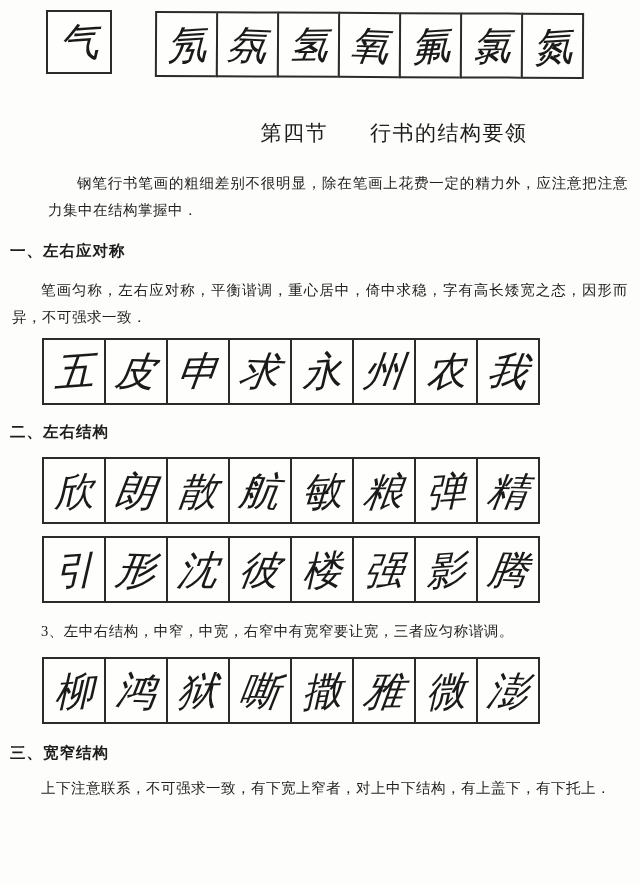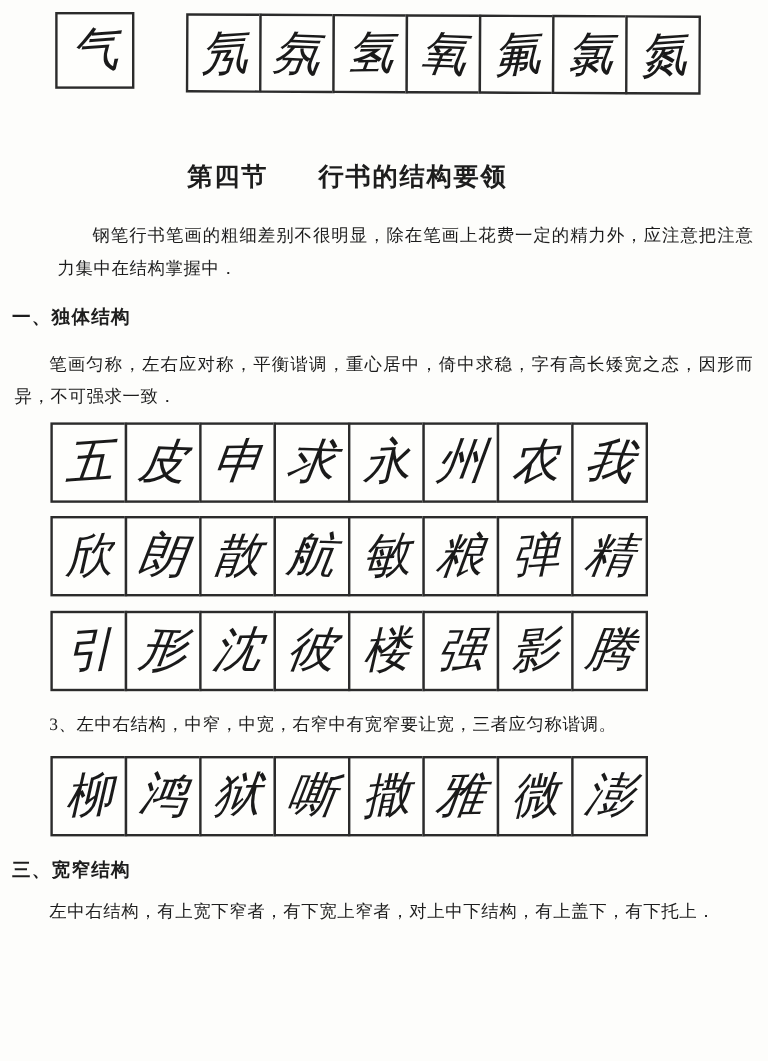--- a/index.html
+++ b/index.html
@@ -39,27 +39,28 @@
   .top-strip .single{width:66px;height:64px;}
   .top-strip .gap{width:43px;}
   .top-strip .gcell{width:63px;height:66px;margin-top:2px;}
   .top-strip .group{display:flex;transform:rotate(0.25deg);}
 
   .char-row{margin-left:34px;}
   .char-row .cell{width:64px;height:67px;}
 
   
   .title{
-    margin-top:56px;
+    margin-top:42px;
     margin-left:148px;
     font-size:21px;
-    font-weight:700;
+    font-weight:400;
     letter-spacing:1.5px;
     line-height:26px;
     white-space:nowrap;
+    text-align:center;
   }
   .title .t-gap{display:inline-block;width:42px;}
   .para{
     margin:0 4px;
     font-size:14.5px;
     line-height:27px;
     text-align:justify;
     text-indent:2em;
     letter-spacing:0.5px;
   }
@@ -129,21 +130,21 @@
         </div>
     </div>
   </div>
 
   <div class="title">
     <span>第四节</span><span class="t-gap"></span><span>行书的结构要领</span>
   </div>
 
   <p class="para intro">钢笔行书笔画的粗细差别不很明显，除在笔画上花费一定的精力外，应注意把注意力集中在结构掌握中．</p>
 
-  <h3 class="sec-heading mt-h1">一、独体结构</h3>
+  <h3 class="sec-heading mt-h1">一、左右应对称</h3>
   <p class="para mt-p1">笔画匀称，左右应对称，平衡谐调，重心居中，倚中求稳，字有高长矮宽之态，因形而异，不可强求一致．</p>
   <div class="specimen-strip char-row mt-rowA">
     <div class="cell">
         <span class="hw">五</span>
       </div>
     <div class="cell">
         <span class="hw">皮</span>
       </div>
     <div class="cell">
         <span class="hw">申</span>
@@ -158,20 +159,21 @@
         <span class="hw">州</span>
       </div>
     <div class="cell">
         <span class="hw">农</span>
       </div>
     <div class="cell">
         <span class="hw">我</span>
       </div>
   </div>
 
+  <h3 class="sec-heading mt-h2">二、左右结构</h3>
 
   <div class="specimen-strip char-row mt-rowB">
     <div class="cell">
         <span class="hw">欣</span>
       </div>
     <div class="cell">
         <span class="hw">朗</span>
       </div>
     <div class="cell">
         <span class="hw">散</span>
@@ -242,15 +244,15 @@
       </div>
     <div class="cell">
         <span class="hw">微</span>
       </div>
     <div class="cell">
         <span class="hw">澎</span>
       </div>
   </div>
 
   <h3 class="sec-heading mt-h3">三、宽窄结构</h3>
-  <p class="item mt-last">左中右结构，有上宽下窄者，有下宽上窄者，对上中下结构，有上盖下，有下托上．</p>
+  <p class="item mt-last">上下注意联系，不可强求一致，有下宽上窄者，对上中下结构，有上盖下，有下托上．</p>
 
 </div>
 
 </body></html>

